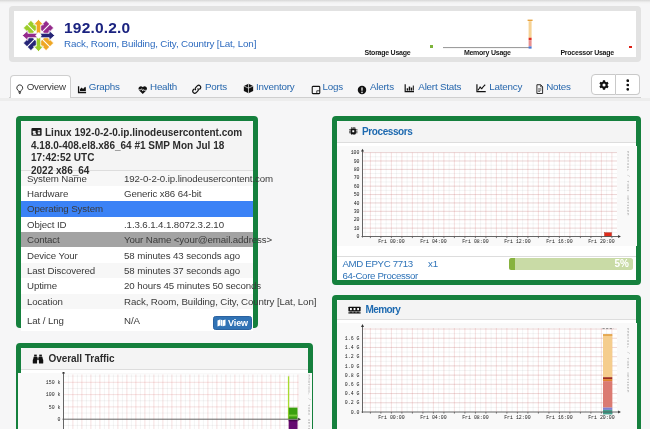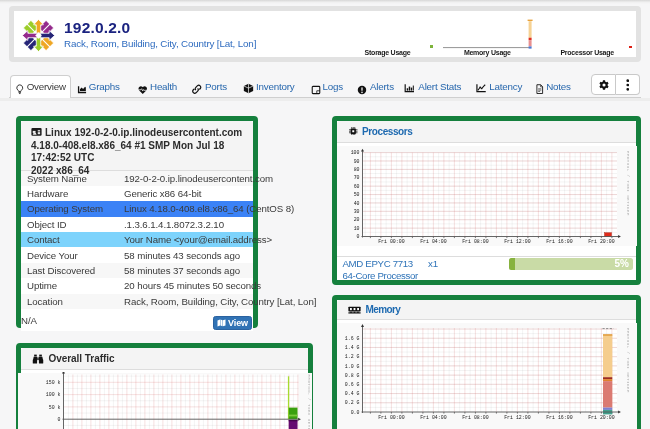--- a/index.html
+++ b/index.html
@@ -161,47 +161,47 @@
       <div style="display:flex;background:#f7f7f7;height:15.4px;align-items:center;white-space:nowrap">
           <div style="width:103px;padding-left:6px;flex:none">System Name</div>
           <div>192-0-2-0.ip.linodeusercontent.com</div>
         </div>
 <div style="display:flex;background:#ffffff;height:15.4px;align-items:center;white-space:nowrap">
           <div style="width:103px;padding-left:6px;flex:none">Hardware</div>
           <div>Generic x86 64-bit</div>
         </div>
 <div style="display:flex;background:#3b82f6;height:15.4px;align-items:center;white-space:nowrap">
           <div style="width:103px;padding-left:6px;flex:none">Operating System</div>
-          <div>Linux 4.18.0-408.el8.x86_64 (CentOS 8)</div>
         </div>
 <div style="display:flex;background:#ffffff;height:15.4px;align-items:center;white-space:nowrap">
           <div style="width:103px;padding-left:6px;flex:none">Object ID</div>
           <div>.1.3.6.1.4.1.8072.3.2.10</div>
         </div>
-<div style="display:flex;background:#7dd3fc;height:15.4px;align-items:center;white-space:nowrap">
+<div style="display:flex;background:#a3a3a3;height:15.4px;align-items:center;white-space:nowrap">
           <div style="width:103px;padding-left:6px;flex:none">Contact</div>
           <div>Your Name &lt;your@email.address&gt;</div>
         </div>
 <div style="display:flex;background:#ffffff;height:15.4px;align-items:center;white-space:nowrap">
           <div style="width:103px;padding-left:6px;flex:none">Device Your</div>
           <div>58 minutes 43 seconds ago</div>
         </div>
 <div style="display:flex;background:#f7f7f7;height:15.4px;align-items:center;white-space:nowrap">
           <div style="width:103px;padding-left:6px;flex:none">Last Discovered</div>
           <div>58 minutes 37 seconds ago</div>
         </div>
 <div style="display:flex;background:#ffffff;height:15.4px;align-items:center;white-space:nowrap">
           <div style="width:103px;padding-left:6px;flex:none">Uptime</div>
           <div>20 hours 45 minutes 50 seconds</div>
         </div>
 <div style="display:flex;background:#f7f7f7;height:15.4px;align-items:center;white-space:nowrap">
           <div style="width:103px;padding-left:6px;flex:none">Location</div>
           <div>Rack, Room, Building, City, Country [Lat, Lon]</div>
         </div>
 <div style="display:flex;background:#ffffff;height:22px;align-items:center;position:relative">
+          <div style="width:103px;padding-left:6px;flex:none">Lat / Lng</div>
           <div>N/A</div>
           <div style="position:absolute;right:1px;top:7.2px;background:#3173b5;border:1px solid #2a62a0;color:#fff;border-radius:2.5px;font-size:9px;font-weight:bold;height:11.5px;padding:6px 3px;display:flex;align-items:center">
             <svg width="9" height="8" viewBox="0 0 11 10" style="flex:none">
               <path d="M0.5 1.8 3.7 0.6v7.6L0.5 9.4zM4.2 0.6l2.6 1v7.6l-2.6-1zM7.3 1.6 10.5 0.6v7.6L7.3 9.2z" fill="#fff"></path>
             </svg>
             <span style="margin-left:2.5px">View</span>
           </div>
         </div>
     </div>
   </div>

